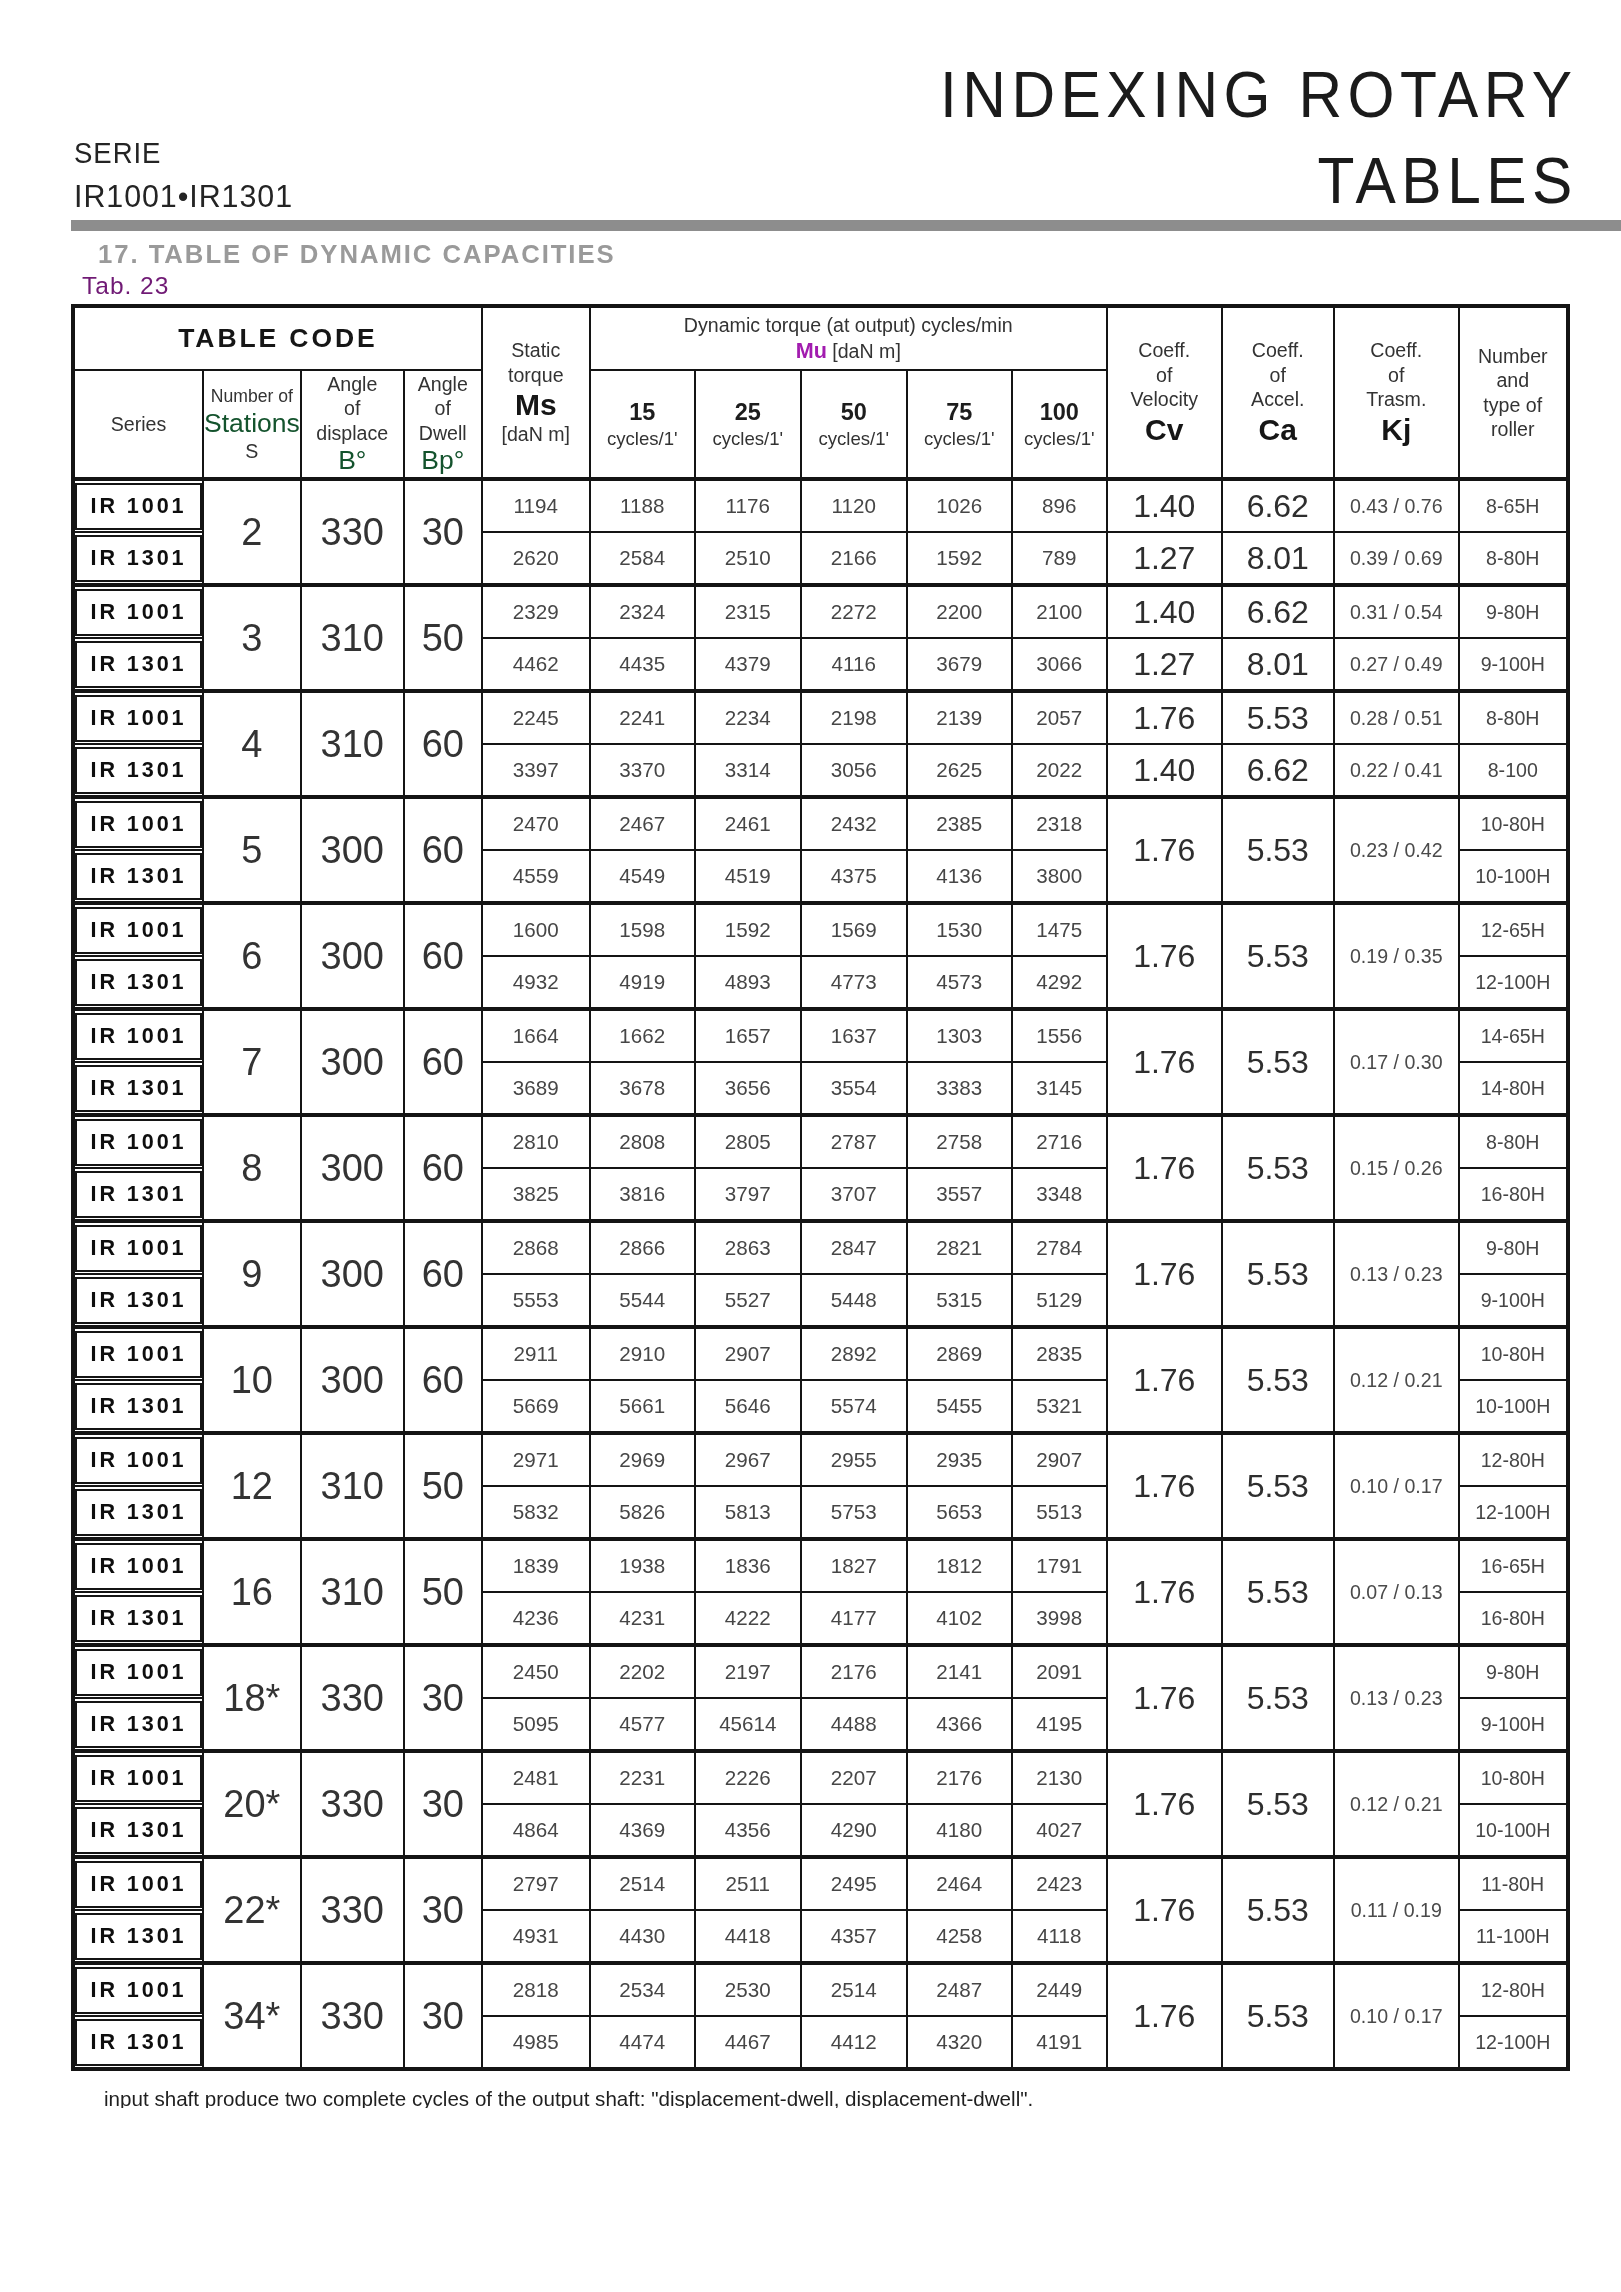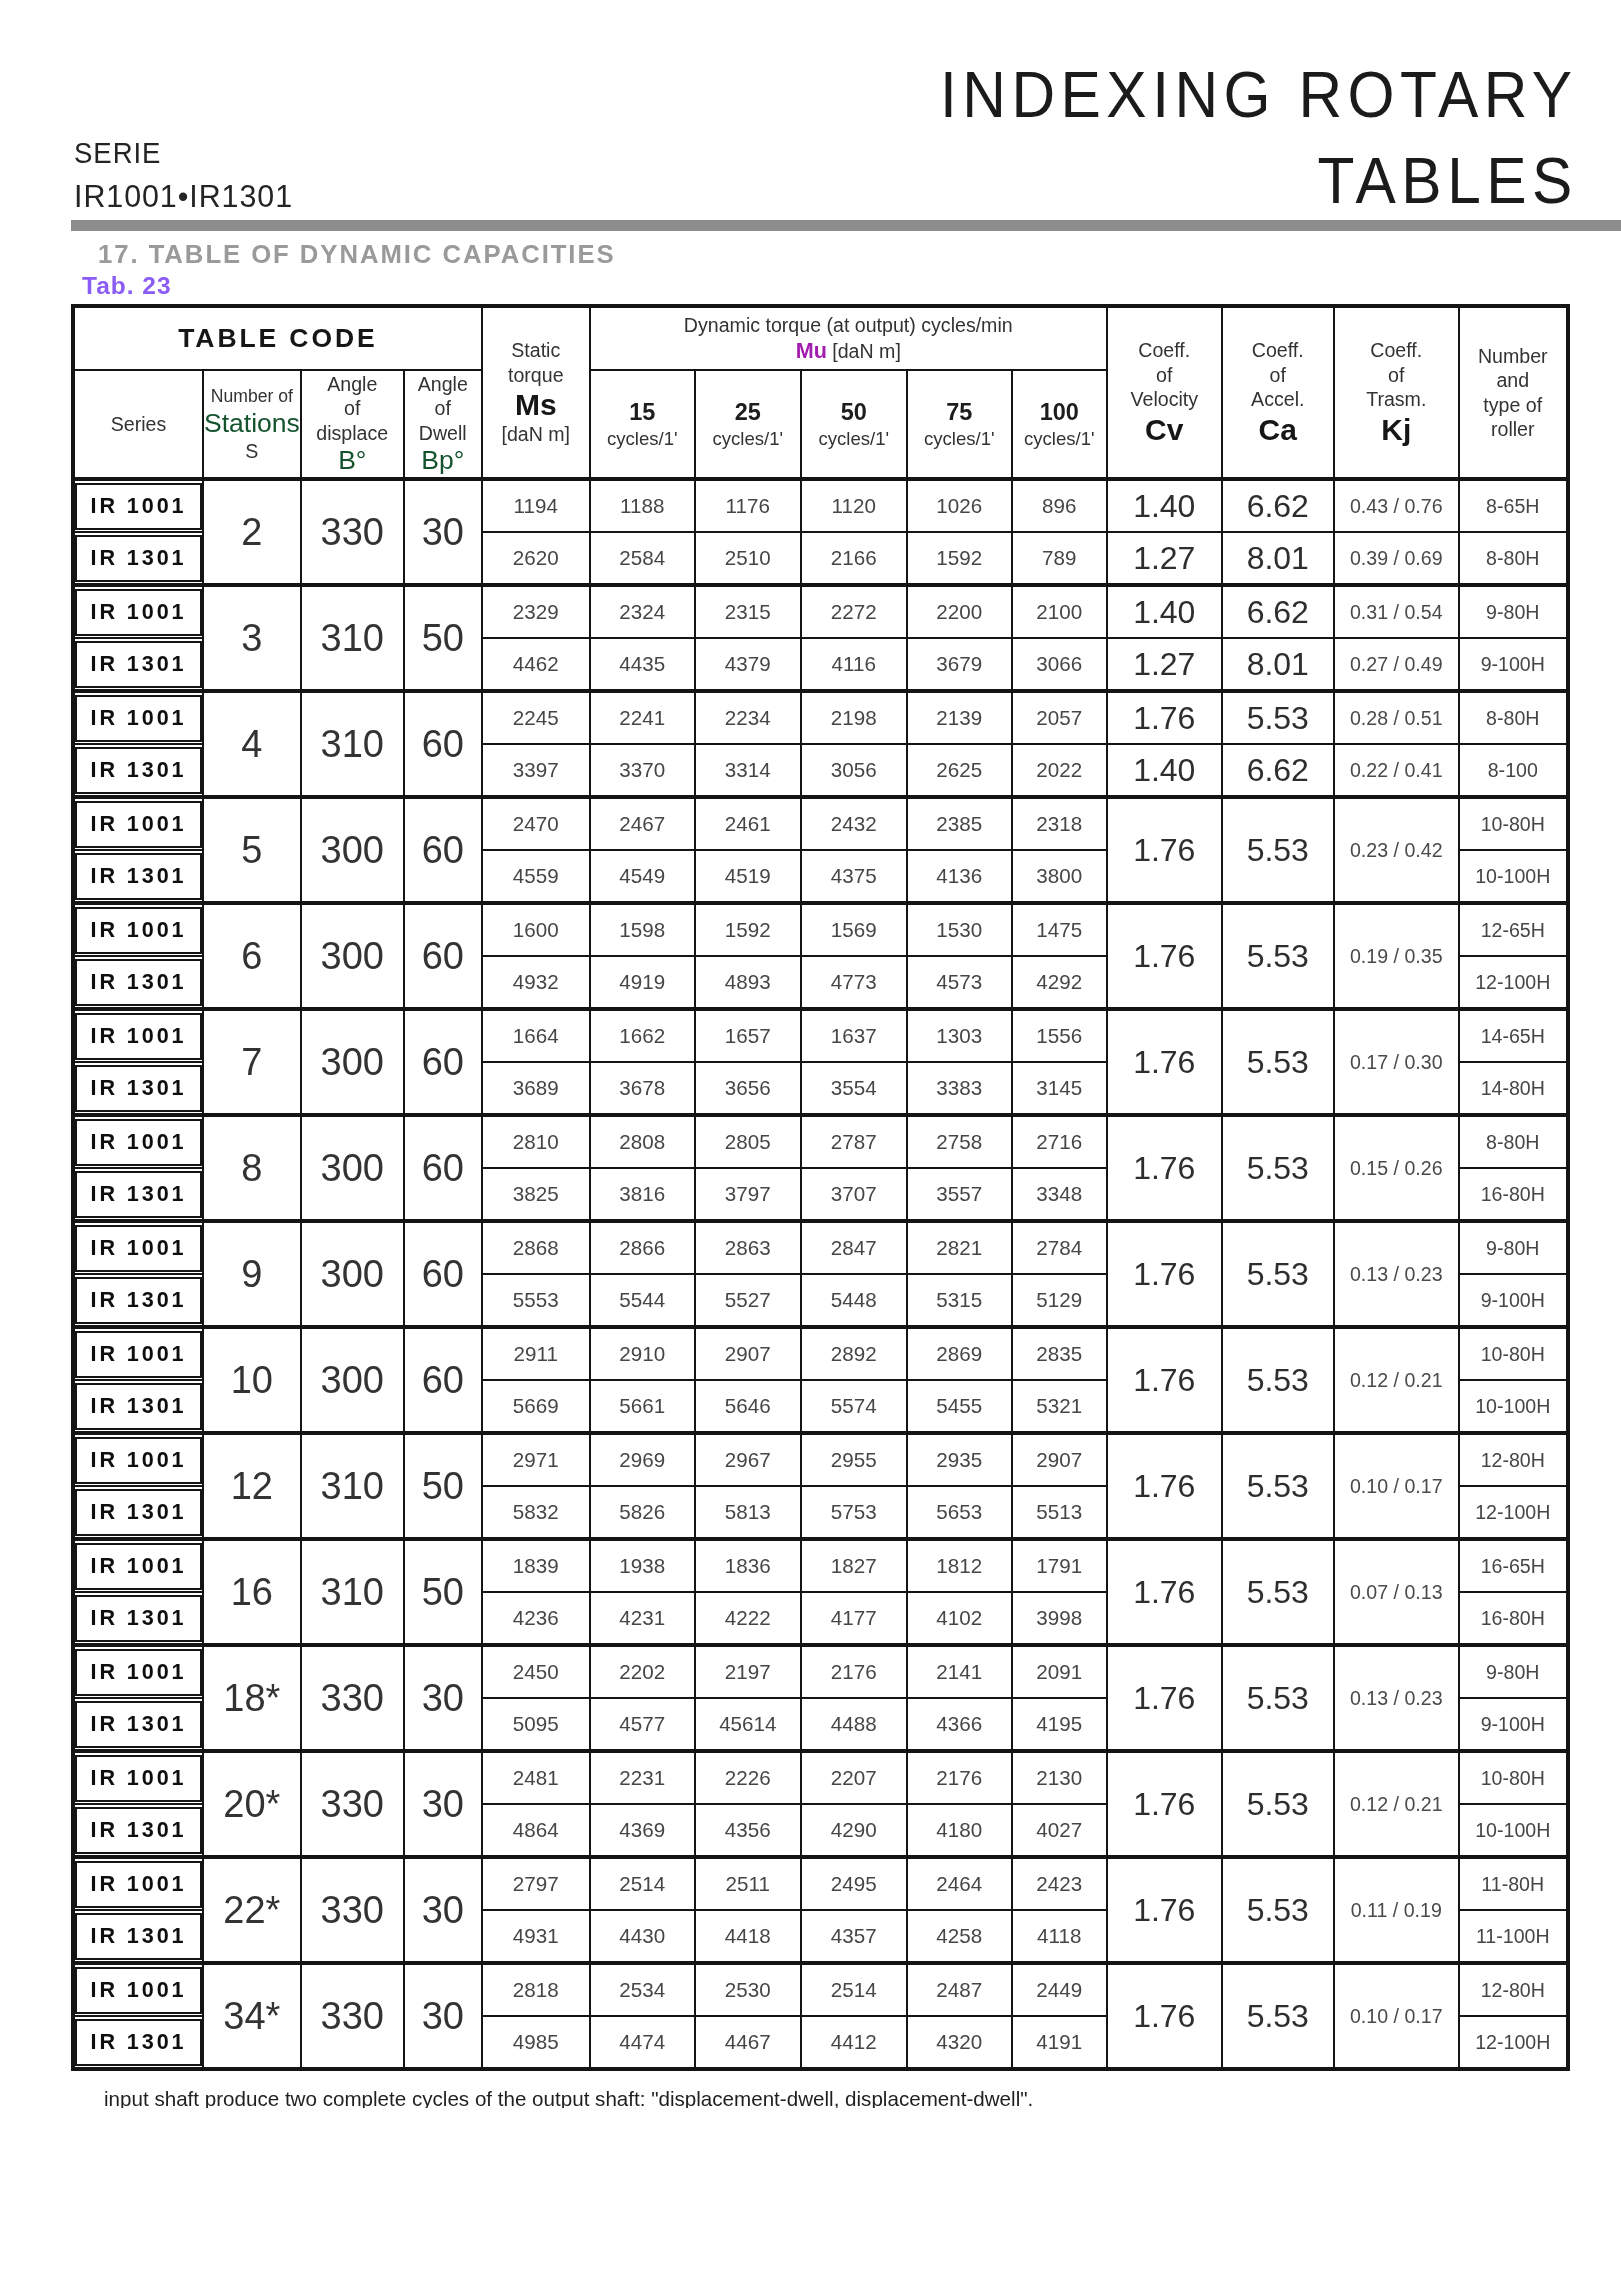--- a/index.html
+++ b/index.html
@@ -6,21 +6,21 @@
   body{width:1621px;height:2293px;font-family:"Liberation Sans",sans-serif;color:#1c1c1c;}
   .page{position:relative;width:1621px;height:2108px;background:#ffffff;overflow:hidden;}
 
   
   .title-line1{position:absolute;top:57px;right:43px;font-size:65px;letter-spacing:5.9px;color:#1b1b1b;transform:scaleX(.93);transform-origin:right;white-space:nowrap;}
   .title-line2{position:absolute;top:143px;right:43px;font-size:65px;letter-spacing:5.9px;color:#1b1b1b;transform:scaleX(.93);transform-origin:right;white-space:nowrap;}
   .serie-label{position:absolute;top:137px;left:74px;font-size:29px;letter-spacing:1px;color:#242424;transform:scaleX(.95);transform-origin:left;}
   .serie-models{position:absolute;top:178px;left:74px;font-size:32px;letter-spacing:1px;color:#242424;transform:scaleX(.95);transform-origin:left;}
   .gray-rule{position:absolute;top:220px;left:71px;width:1551px;height:10.8px;background:#8d8d8d;}
   .section-title{position:absolute;top:239px;left:98px;font-size:26.5px;font-weight:bold;letter-spacing:2px;color:#9a9a9a;transform:scaleX(.97);transform-origin:left;}
-  .tab-label{position:absolute;top:272px;left:82px;font-size:24.5px;font-weight:bold;letter-spacing:1px;color:#8b5cf6;}
+  .tab-label{position:absolute;top:272px;left:82px;font-size:24.5px;font-weight:normal;letter-spacing:1px;color:#701a75;}
 
   
   table.cap{position:absolute;top:304px;left:71px;border-collapse:collapse;table-layout:fixed;border:4.9px solid #141414;}
   table.cap th,table.cap td{border:2.9px solid #141414;text-align:center;vertical-align:middle;padding:0;}
   thead th{background:#fff;color:#2d2d2d;font-weight:normal;}
   thead tr.h1 th{height:61px;}
   thead tr.h2 th{height:106px;}
   thead th{border-bottom-width:3.9px;}
   .th-tablecode{font-size:26.5px;font-weight:bold;letter-spacing:2.9px;color:#161616;}
   .hline{display:block;font-size:19.6px;line-height:24.5px;color:#333;}

